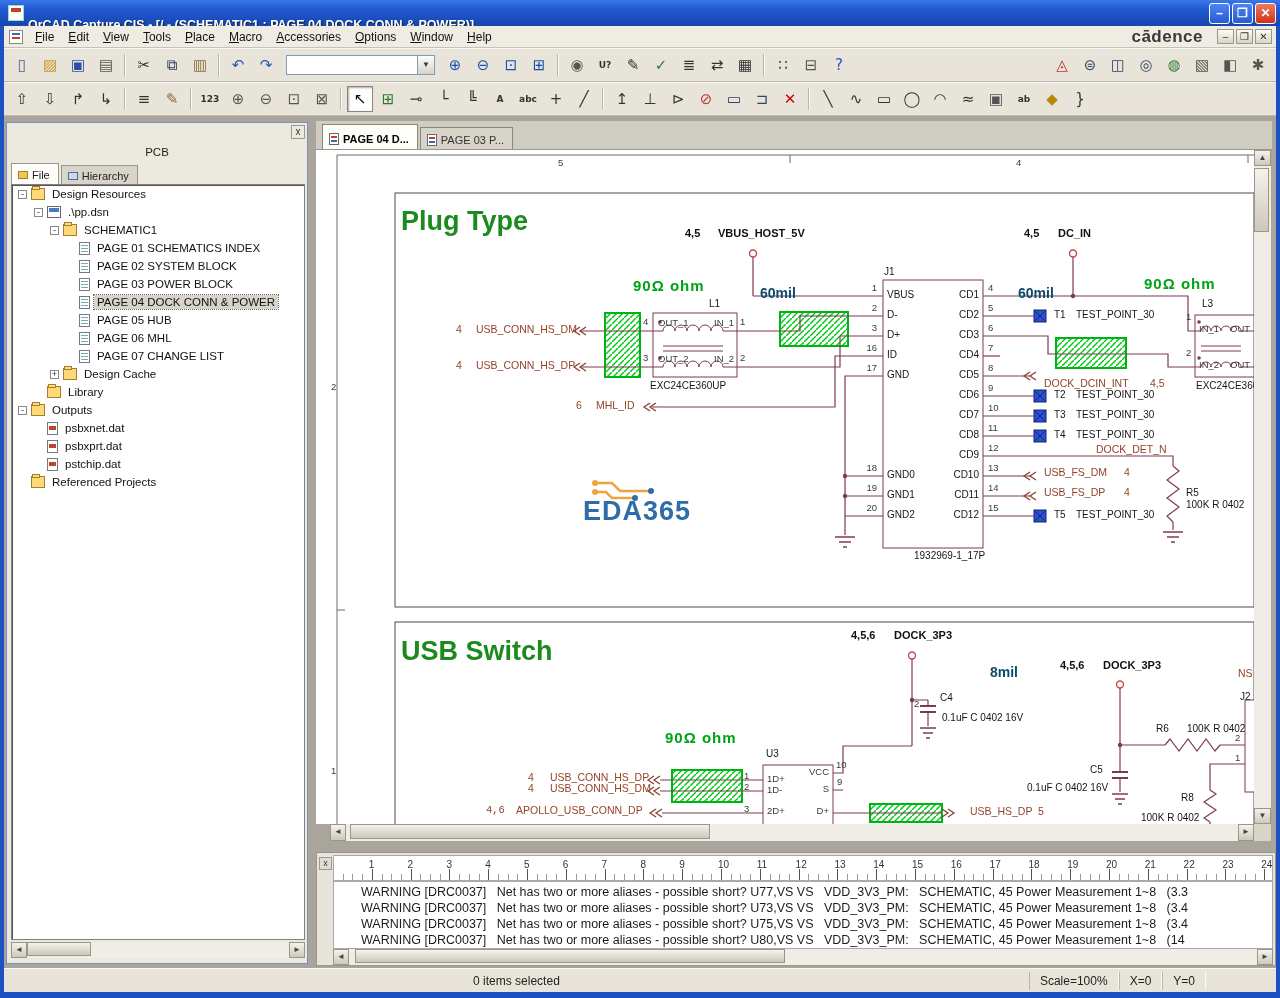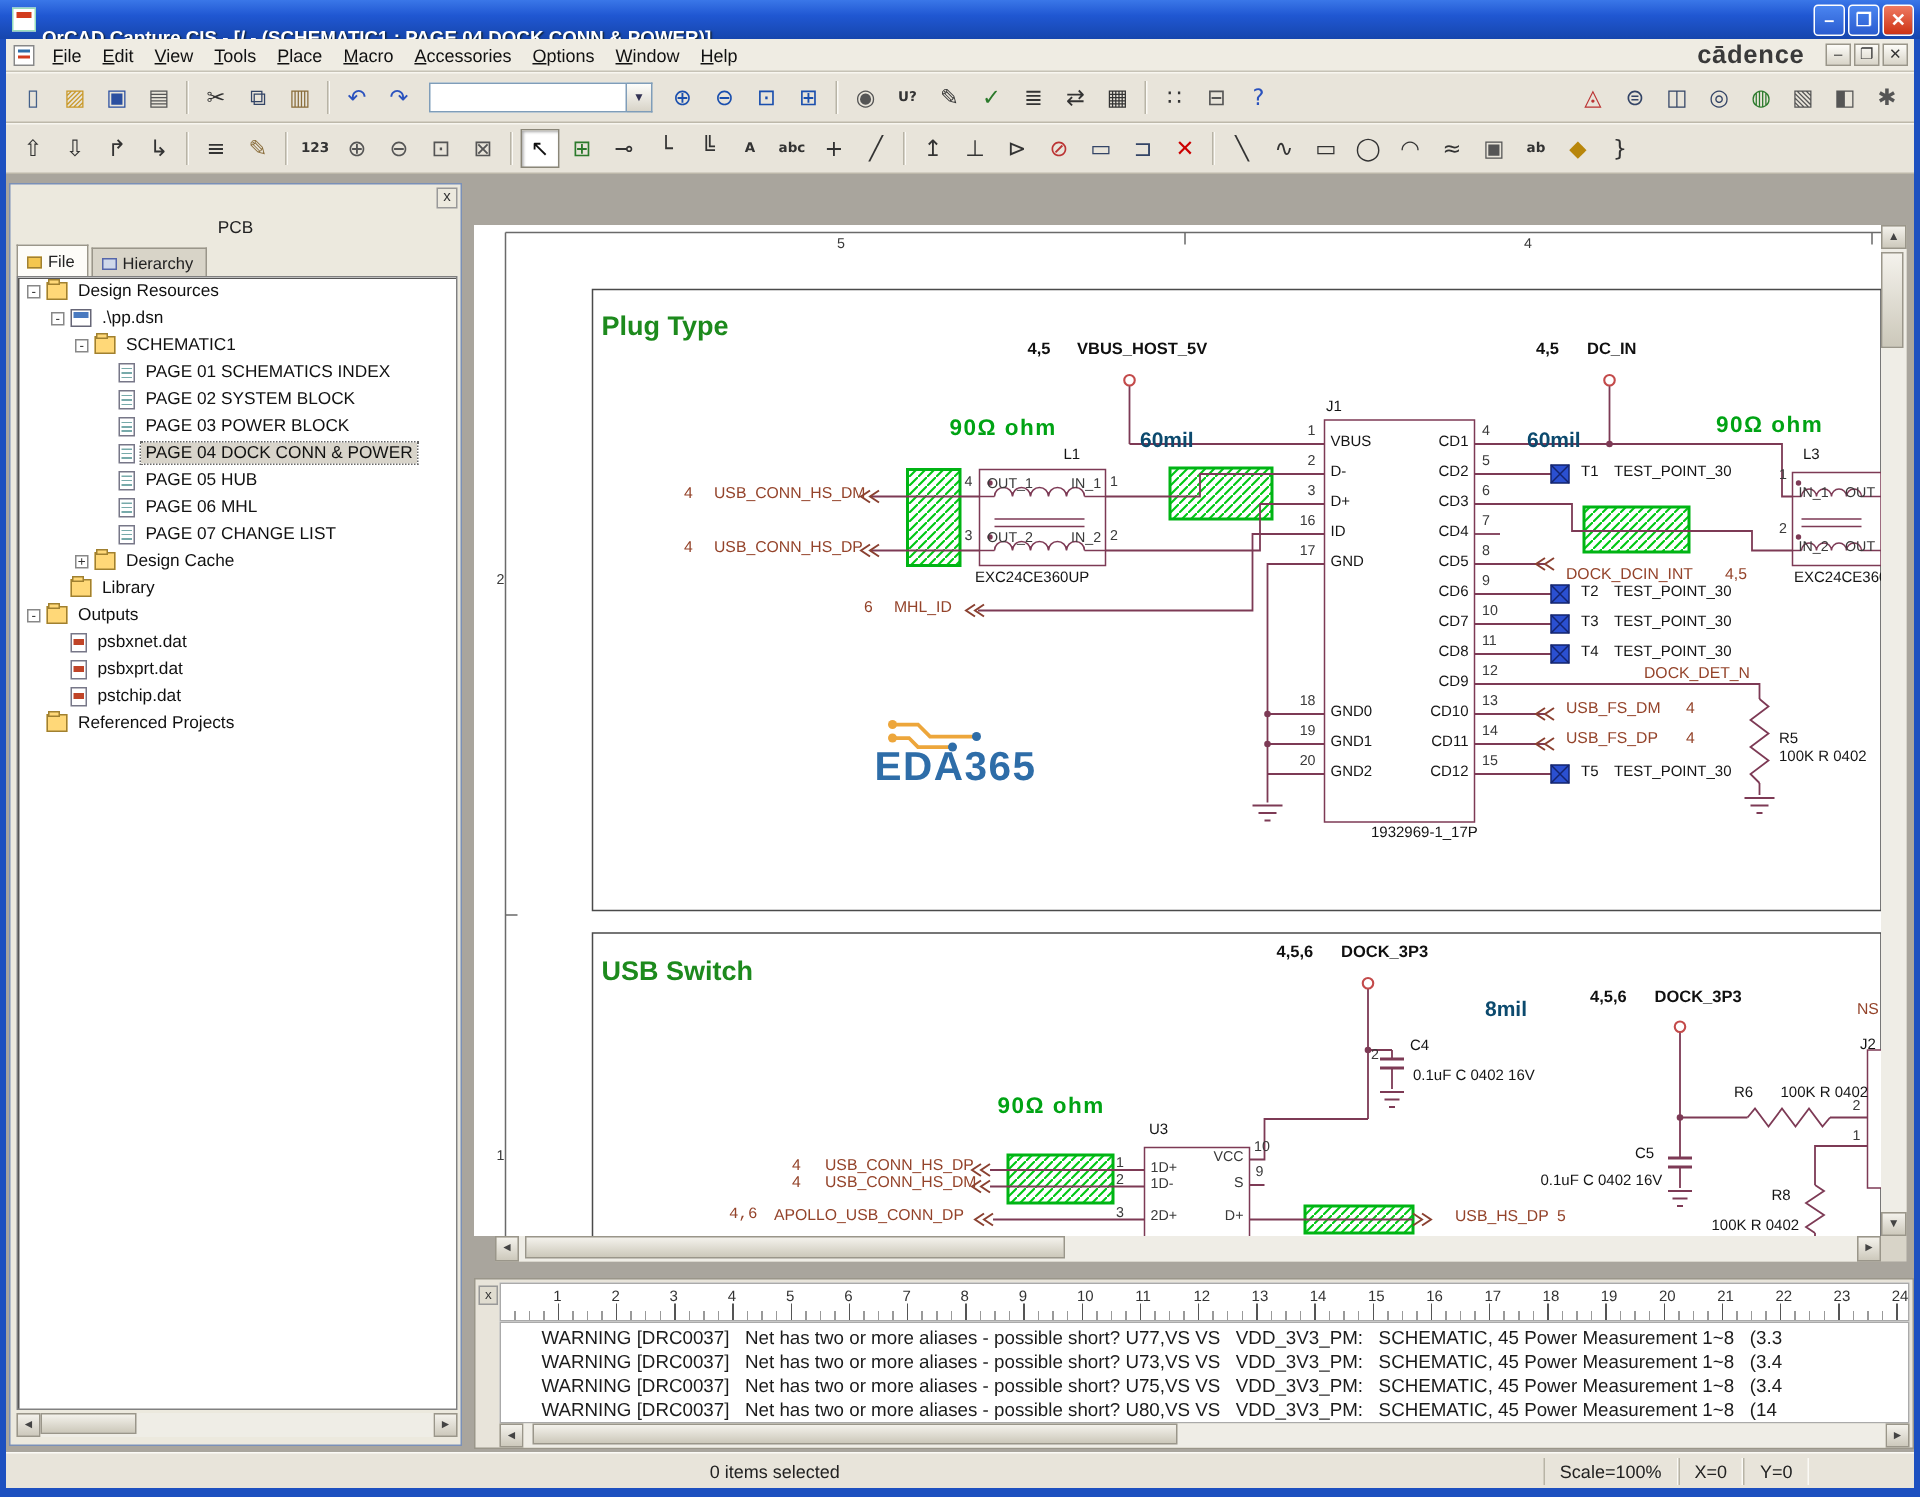--- a/index.html
+++ b/index.html
@@ -80,21 +80,21 @@
   .dtab{height:22px;padding:3px 8px 0 6px;border:1px solid #8a867a;border-bottom:none;background:#d8d4c8;margin-right:2px;font-size:11px;display:flex;align-items:center;gap:4px;color:#333;white-space:nowrap;}
   .dtab.active{background:#fdfdfa;font-weight:bold;height:25px;color:#000;}
   .dtab-ic{width:10px;height:12px;background:#fff;border:1px solid #667;position:relative;flex:none;}
   .dtab-ic::after{content:"";position:absolute;left:1px;top:2px;width:6px;height:2px;background:#d23c1e;box-shadow:0 4px 0 #2e6da8;}
   .canvas-margin{position:absolute;left:316px;top:150px;width:14px;height:674px;background:#fff;}
   
   .canvas{position:absolute;left:330px;top:150px;width:924px;height:674px;background:#fff;overflow:hidden;}
   .canvas svg{position:absolute;left:0;top:0;}
   .labels{position:absolute;left:0;top:0;width:924px;height:674px;}
   .slab{position:absolute;white-space:nowrap;line-height:1;font-family:"Liberation Sans",sans-serif;}
-  .k-title{font-size:18px;font-weight:bold;color:#1d8a1d;}
+  .k-title{font-size:27px;font-weight:bold;color:#1d8a1d;}
   .k-g1{font-size:15px;font-weight:bold;color:#00a314;letter-spacing:1px;}
   .k-g2{font-size:14px;font-weight:bold;color:#0c4a6e;}
   .k-pwr{font-size:11px;font-weight:bold;color:#101010;}
   .k-net{font-size:10.5px;color:#94432a;}
   .k-cmp{font-size:10px;color:#151515;}
   .k-pin{font-size:9.5px;color:#3a3a3a;}
   .k-logo{font-size:27px;font-weight:bold;color:#2e6da8;letter-spacing:1px;}
   
   .log-pane{position:absolute;left:316px;top:852px;width:960px;height:114px;background:#e8e4da;border:1px solid #9a968a;}
   .log-close{position:absolute;left:2px;top:4px;width:13px;height:13px;border:1px solid #999;background:#e0dcd0;font-size:9px;line-height:11px;text-align:center;color:#333;}
@@ -467,20 +467,30 @@
       </div>
     <div class="pm-hscroll">
       <span class="sb-btn">◄</span>
       <span class="sb-track">
           <span class="sb-thumb" style="left:0;top:0;width:64px;height:14px;"></span>
         </span>
       <span class="sb-btn">►</span>
     </div>
   </div>
 
+  <div class="doc-tabs" id="doc-tabs">
+      <div class="dtab active">
+        <span class="dtab-ic"></span>
+        <span>PAGE 04 D...</span>
+      </div>
+      <div class="dtab">
+        <span class="dtab-ic"></span>
+        <span>PAGE 03 P...</span>
+      </div>
+    </div>
   <div class="canvas-margin"></div>
 
   <div class="canvas">
     <svg width="924" height="674" viewBox="0 0 924 674">
       <defs>
         <pattern id="hatch" width="6" height="6" patternUnits="userSpaceOnUse">
           <path d="M0,6 L6,0" stroke="#00c814" stroke-width="1.4"></path>
         </pattern>
       </defs>
 

